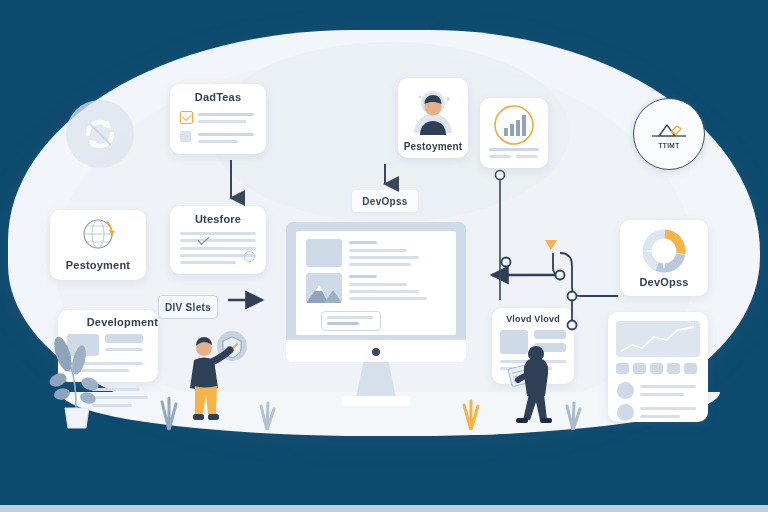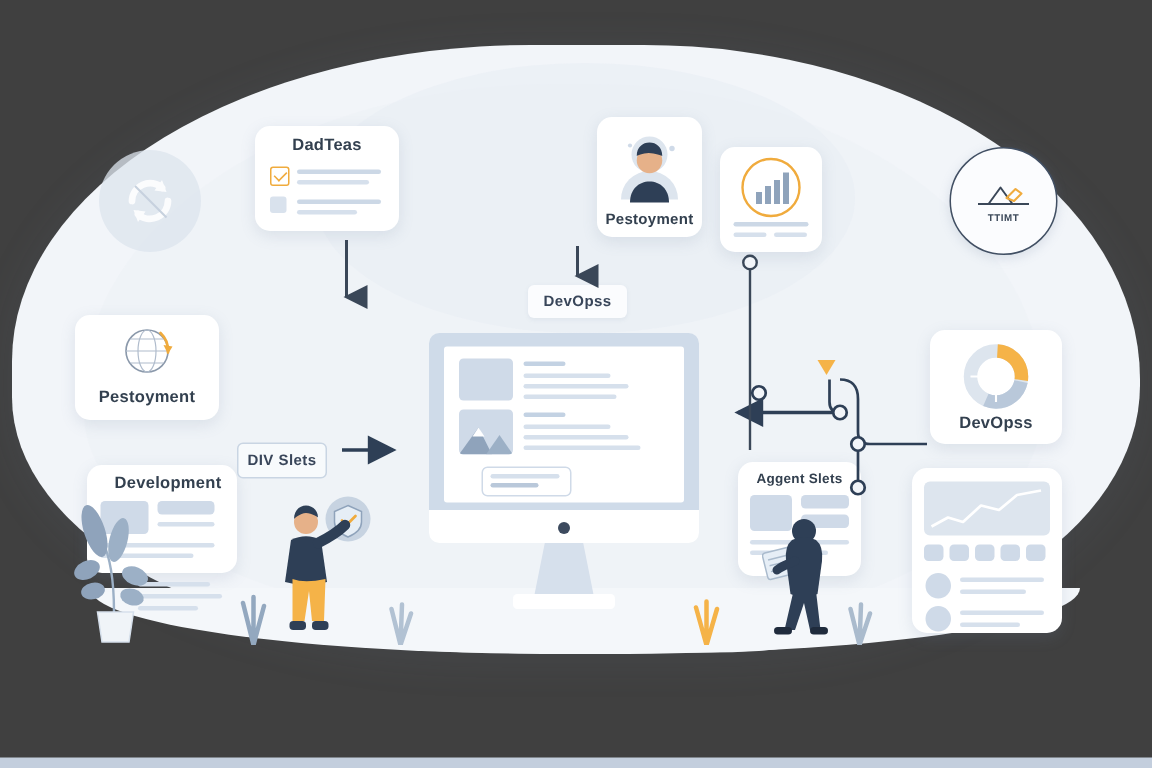--- a/index.html
+++ b/index.html
@@ -1,21 +1,21 @@
 <!DOCTYPE html>
 <html><head>
 <meta charset="utf-8">
 <style>
   html,body{margin:0;padding:0;}
   body{
     width:768px;height:512px;overflow:hidden;
     font-family:"Liberation Sans", sans-serif;
     background:#c3cedd;
   }
-  #stage{position:relative;width:768px;height:505px;background:#404040;}
+  #stage{position:relative;width:768px;height:505px;background:#0c4a6e;}
   .abs{position:absolute;}
 
   
   .blob{
     position:absolute;left:8px;top:30px;width:752px;height:405px;
     background:#f2f5f9;
     border-radius:46% 44% 38% 42% / 52% 55% 44% 42%;
     box-shadow:0 4px 30px rgba(120,140,170,.10);
   }
   .blob2{
@@ -68,21 +68,21 @@
     position:absolute;width:9px;height:9px;border:1.5px solid #b9c6d6;
     border-radius:50%;
   }
 
   
   #card-cofalutne{left:50px;top:210px;width:96px;height:70px;}
   #card-cofalutne .card-title{position:absolute;bottom:9px;left:0;right:0;}
 
   
   #card-development{left:58px;top:310px;width:100px;height:72px;}
-  #card-development .card-title{margin-top:6px;text-align:center;padding-left:8px;font-weight:600;}
+  #card-development .card-title{margin-top:6px;text-align:right;padding-left:8px;font-weight:600;}
 
   
   #card-person{left:350px;top:78px;width:70px;height:80px;margin-left:48px;}
   #card-person .card-title{position:absolute;bottom:6px;left:0;right:0;font-size:10px;}
 
   
   #card-chart{left:480px;top:98px;width:68px;height:70px;}
 
   
   #card-devops{left:620px;top:220px;width:88px;height:76px;}
@@ -204,20 +204,30 @@
           <div class="tick"></div>
         </div>
     </div>
     <div class="line abs" style="left:28px;top:29px;width:56px;"></div>
     <div class="line sm abs" style="left:28px;top:36px;width:48px;"></div>
     <div class="chk off abs" style="left:10px;top:47px;"></div>
     <div class="line abs" style="left:28px;top:49px;width:56px;"></div>
     <div class="line sm abs" style="left:28px;top:56px;width:40px;"></div>
   </div>
 
+  <div class="card" id="card-utesfore">
+    <div class="card-title">Utesfore</div>
+    <div class="line sm abs" style="left:10px;top:26px;width:76px;"></div>
+    <div class="line sm abs" style="left:10px;top:33px;width:76px;"></div>
+    <div class="tick2 abs" style="left:28px;top:30px;"></div>
+    <div class="line sm abs" style="left:10px;top:41px;width:76px;"></div>
+    <div class="line sm abs" style="left:10px;top:48px;width:76px;"></div>
+    <div class="line sm abs" style="left:10px;top:55px;width:56px;"></div>
+    <div class="ring abs" style="left:74px;top:45px;"></div>
+  </div>
 
   <div class="card" id="card-cofalutne">
     <div class="abs" style="left:29px;top:7px;">
       <svg width="40" height="34" viewBox="0 0 40 34">
         <circle cx="19" cy="17" r="14" fill="none" stroke="#8b99ab" stroke-width="1.1"></circle>
         <ellipse cx="19" cy="17" rx="6" ry="14" fill="none" stroke="#b0bccc" stroke-width=".8"></ellipse>
         <line x1="5" y1="17" x2="33" y2="17" stroke="#b0bccc" stroke-width=".8"></line>
         <line x1="8" y1="9" x2="30" y2="9" stroke="#b0bccc" stroke-width=".7"></line>
         <line x1="8" y1="25" x2="30" y2="25" stroke="#b0bccc" stroke-width=".7"></line>
         <path d="M28 5a16 16 0 0 1 5 13" fill="none" stroke="#f0ab3d" stroke-width="1.8" stroke-linecap="round"></path>
@@ -277,21 +287,21 @@
         <circle cx="23" cy="23" r="17" fill="none" stroke="#f5b348" stroke-width="9" stroke-dasharray="28 79" stroke-dashoffset="-1" transform="rotate(-90 23 23)"></circle>
         <circle cx="23" cy="23" r="17" fill="none" stroke="#b9c8da" stroke-width="9" stroke-dasharray="30 77" stroke-dashoffset="-30" transform="rotate(-90 23 23)"></circle>
         <line x1="6" y1="23" x2="14" y2="23" stroke="#ffffff" stroke-width="1.4"></line>
         <line x1="23" y1="40" x2="23" y2="32" stroke="#ffffff" stroke-width="1.4"></line>
       </svg>
     </div>
     <div class="card-title">DevOpss</div>
   </div>
 
   <div class="card" id="card-stats">
-    <div class="card-title">Aggent Slets</div>
+    <div class="card-title">Vlovd Vlovd</div>
     <div class="block abs" style="left:8px;top:22px;width:28px;height:24px;"></div>
     <div class="block abs" style="left:42px;top:22px;width:32px;height:9px;"></div>
     <div class="block abs" style="left:42px;top:35px;width:32px;height:9px;"></div>
     <div class="line sm abs" style="left:8px;top:52px;width:66px;"></div>
     <div class="line sm abs" style="left:8px;top:59px;width:52px;"></div>
   </div>
 
   <div class="card" id="card-dashboard">
     <div class="abs" style="left:8px;top:9px;width:84px;height:36px;background:#dde5ee;border-radius:4px;">
       <svg width="84" height="36" viewBox="0 0 84 36">

